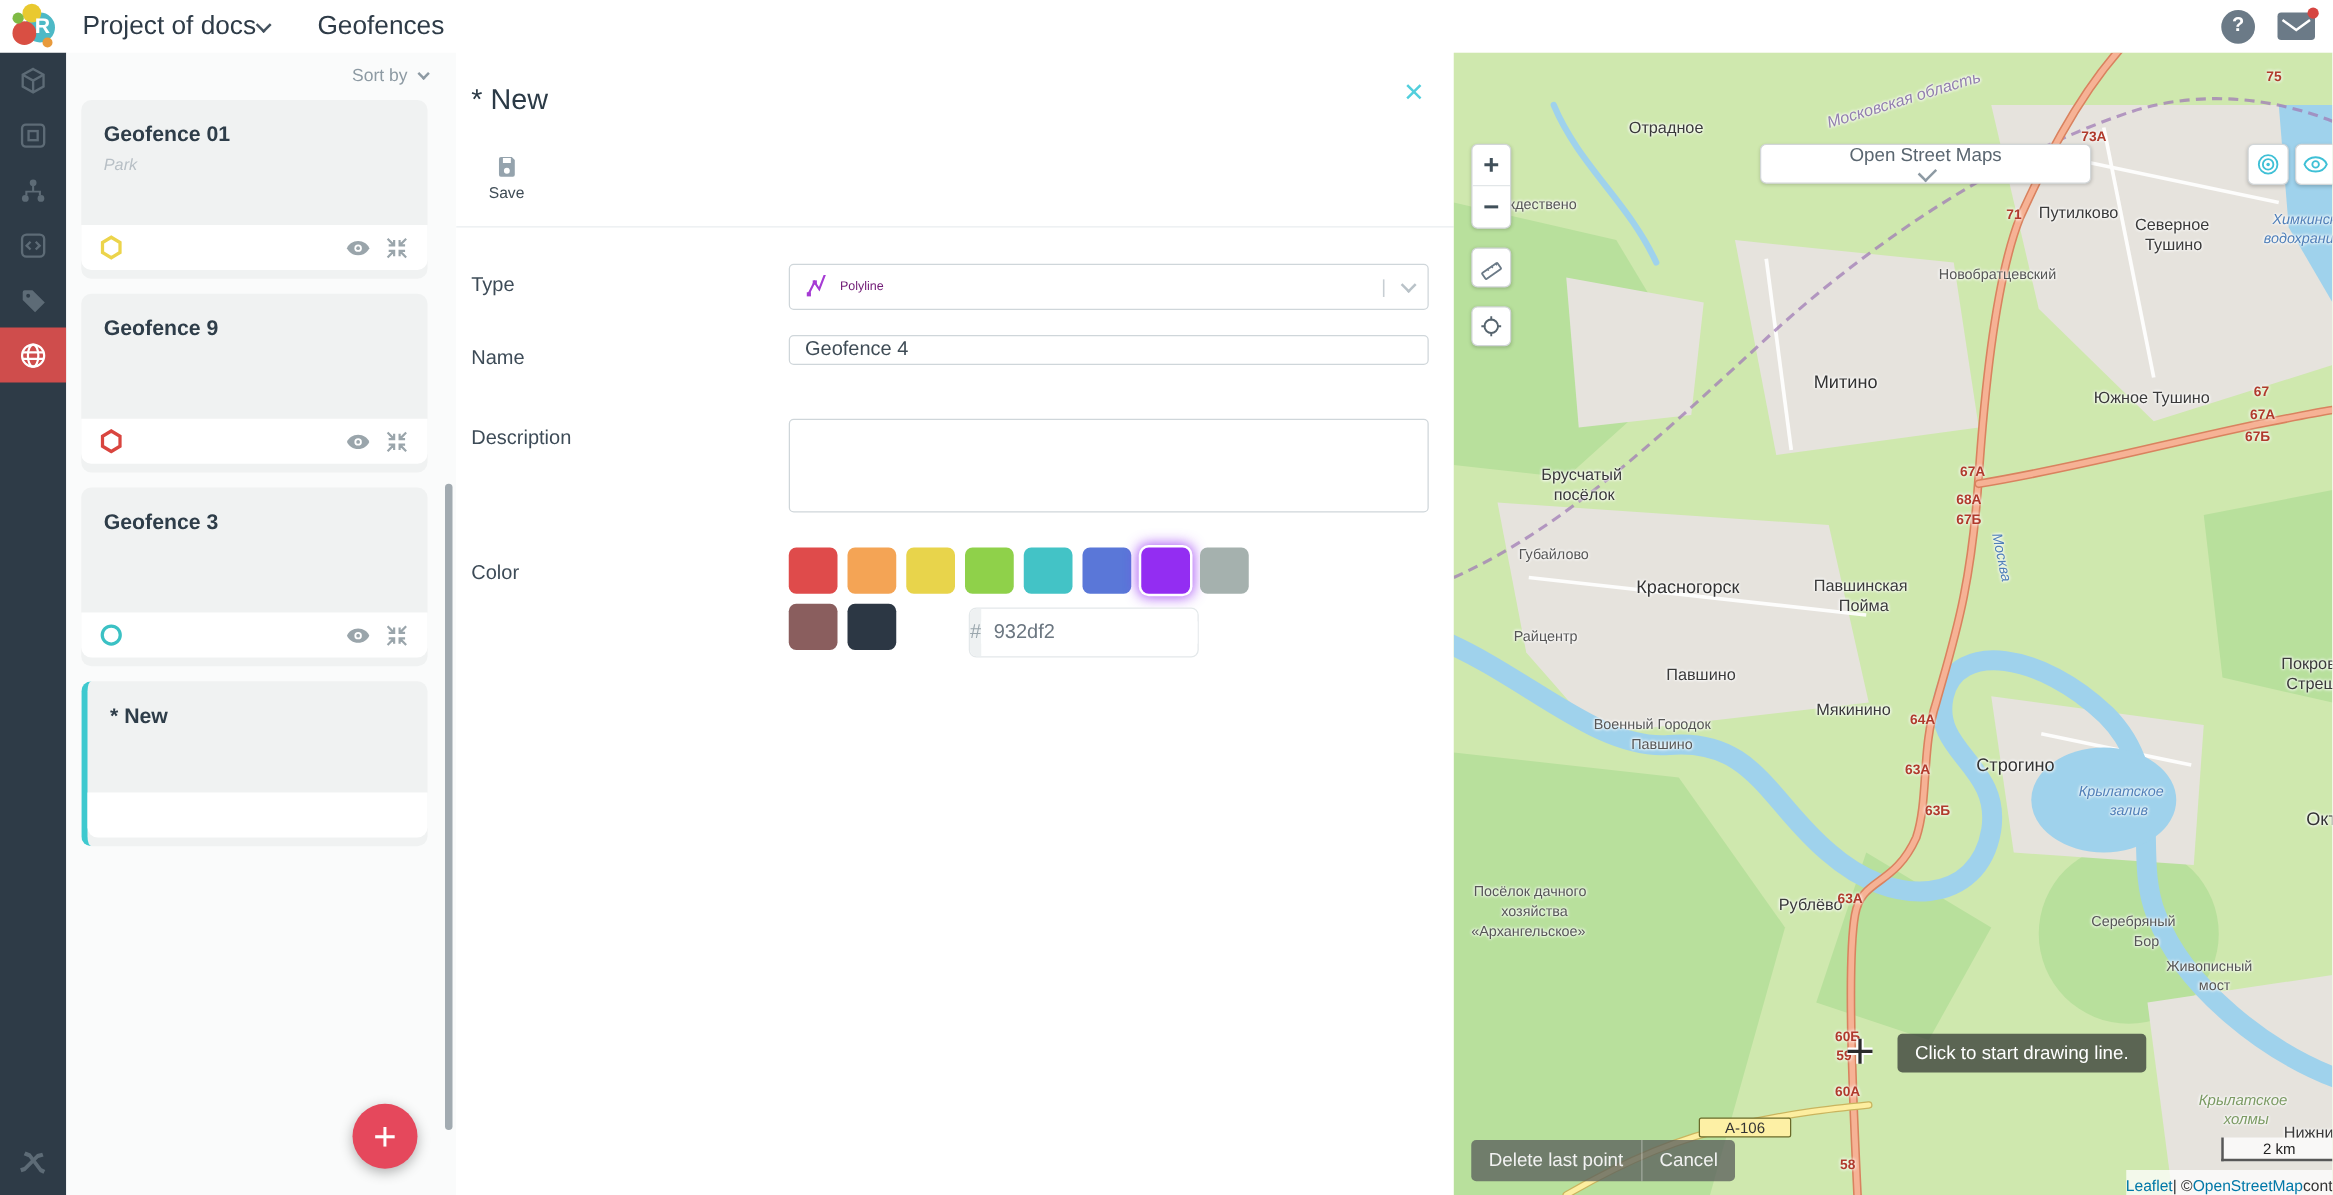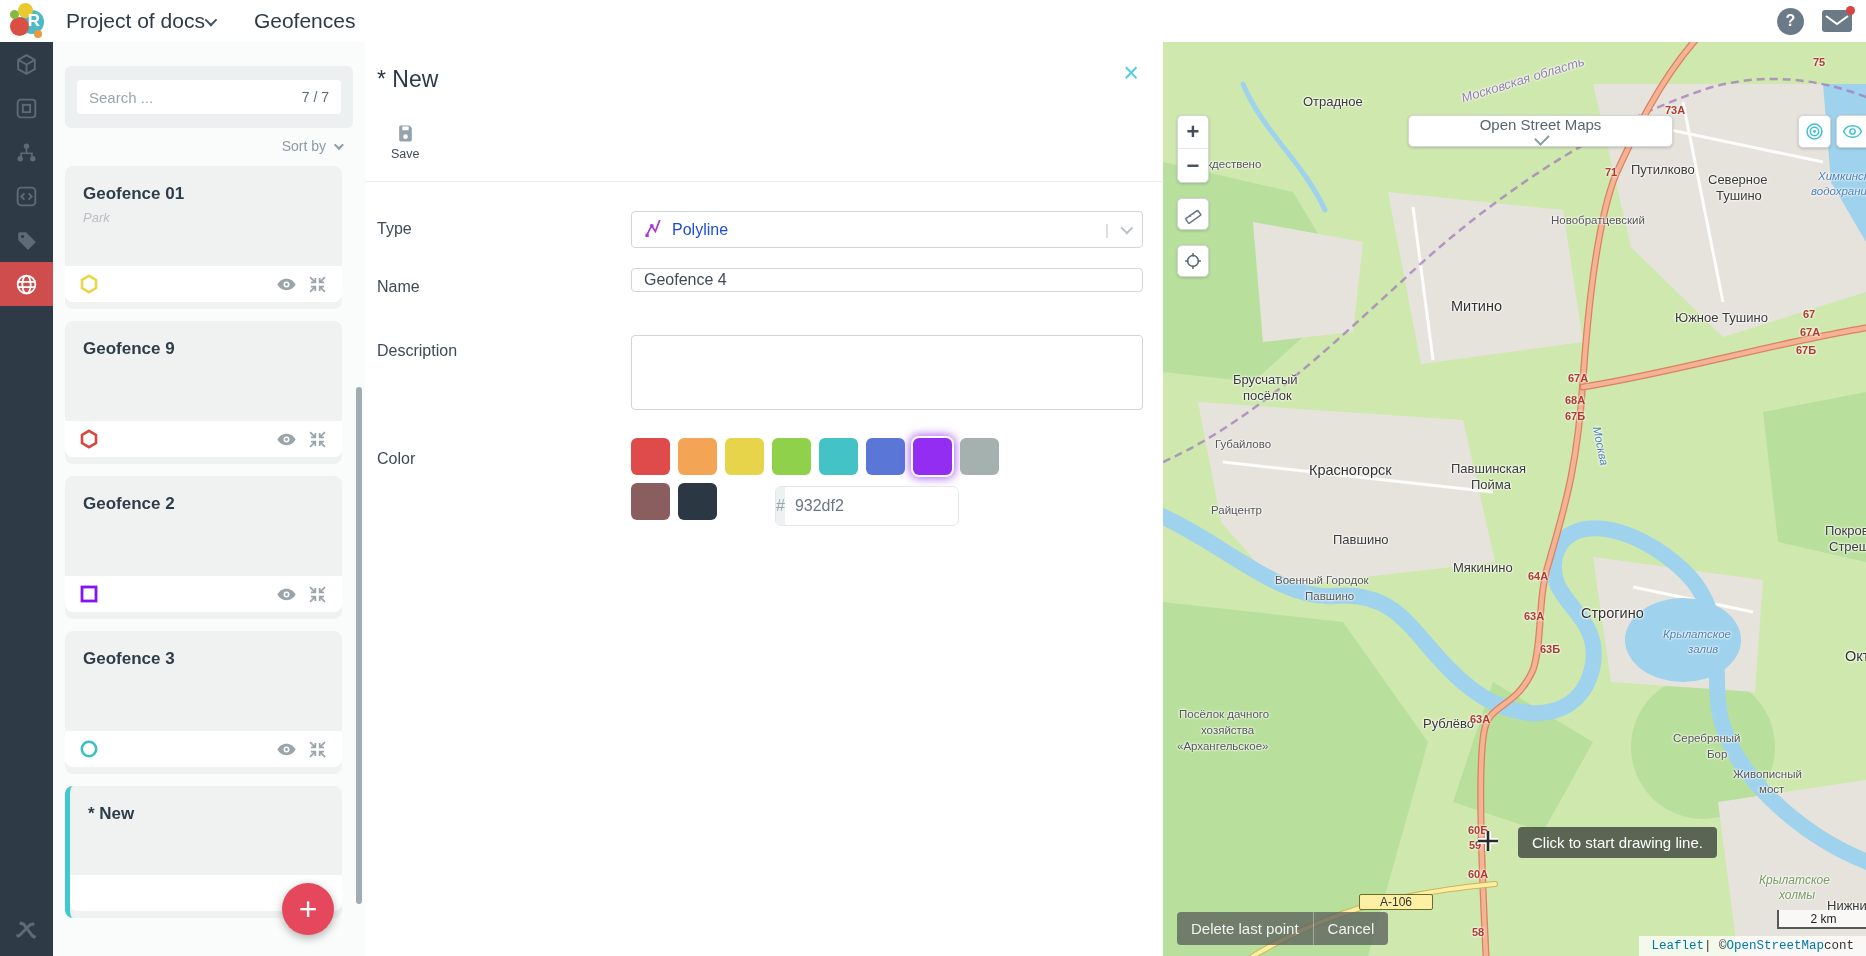--- a/index.html
+++ b/index.html
@@ -60,21 +60,21 @@
   .form-title { position:absolute; left:12px; top:24px; font-size:23px; font-weight:500; color:#2b3a46; }
   .form-close { position:absolute; right:24px; top:18px; font-size:27px; color:#52cfdd; font-weight:300; cursor:pointer; line-height:1; }
   .save-btn { position:absolute; left:26px; top:82px; display:flex; flex-direction:column; align-items:center; gap:4px; cursor:pointer; }
   .save-btn svg { width:19px; height:19px; }
   .save-btn span { font-size:12.5px; color:#3f4c56; }
   .form-divider { position:absolute; left:0; right:0; top:139px; border-bottom:1px solid #e9edef; }
   .frow-label { position:absolute; left:12px; font-size:16px; color:#3d4b57; }
   .ctl { position:absolute; left:266px; width:512px; border:1px solid #cfd6da; border-radius:4px; background:#fff; }
   .type-select { top:169px; height:37px; display:flex; align-items:center; padding:0 12px; cursor:pointer; }
   .type-select .pl-icon { width:19px; height:19px; margin-right:9px; }
-  .type-select .val { font-size:16px; color:#1d4ed8; flex:1; }
+  .type-select .val { font-size:10px; color:#701a75; flex:1; }
   .type-select .vbar { color:#c7ced3; margin-right:12px; font-size:15px; }
   .type-select .chev { border-color:#b9c2c8; }
   .name-input { top:226px; height:24px; }
   .name-input input { width:100%; height:100%; border:none; outline:none; font-size:16px; color:#3f4c56; padding:0 12px; font-family:inherit; background:transparent; }
   .desc-area { top:293px; height:75px; }
   .desc-area textarea { width:100%; height:100%; border:none; outline:none; resize:none; font-family:inherit; font-size:15px; padding:8px 12px; background:transparent; }
   .palette { position:absolute; left:266px; top:396px; width:380px; display:flex; flex-wrap:wrap; gap:8px; }
   .swatch { width:39px; height:37px; border-radius:6px; cursor:pointer; }
   .swatch.selected { box-shadow:0 0 0 2px #fff, 0 0 10px 3px rgba(147,45,242,.8); }
   .hexwrap { position:absolute; left:410px; top:444px; width:184px; height:40px; border:1px solid #e3e8ea; border-radius:6px; background:#fff; display:flex; align-items:center; overflow:hidden; }
@@ -104,21 +104,21 @@
   .layer-select span { flex:1; font-size:15px; color:#5a6670; }
   .layer-select .chev { border-color:#8d9aa3; }
   .toggle-btn { top:73px; width:33px; height:33px; display:flex; align-items:center; justify-content:center; }
   .tgl1 { left:635px; } .tgl2 { left:673px; border-radius:5px 0 0 5px; }
   .map-tooltip { position:absolute; left:355px; top:785px; height:31px; background:rgba(58,64,58,.78); color:#fff; font-size:15px; display:flex; align-items:center; padding:15px 14px; border-radius:4px; pointer-events:none; }
   .crosshair { position:absolute; left:314px; top:788px; width:22px; height:22px; }
   .map-actions { position:absolute; left:14px; top:870px; height:33px; background:rgba(92,97,94,.78); border-radius:4px; display:flex; align-items:stretch; }
   .map-actions div { color:#f2f2f2; font-size:15px; display:flex; align-items:center; padding:0 14px; cursor:pointer; }
   .map-actions div:first-child { border-right:1px solid rgba(255,255,255,.35); }
   .scalebar { position:absolute; left:614px; top:868px; width:93px; height:19px; background:rgba(255,255,255,.75); border:2px solid #585858; border-top:none; font-size:12px; color:#222; display:flex; align-items:center; justify-content:center; }
-  .attribution { position:absolute; right:0; bottom:0; height:20px; background:rgba(255,255,255,.75); font-size:12.5px; color:#333; display:flex; align-items:center; padding:0 12px; white-space:nowrap;font-family:Liberation Mono, monospace; }
+  .attribution { position:absolute; right:0; bottom:0; height:20px; background:rgba(255,255,255,.75); font-size:12.5px; color:#333; display:flex; align-items:flex-end; padding:0 0; white-space:nowrap; }
   .attribution a { color:#0078a8; text-decoration:none; cursor:pointer; }
 </style>
 </head>
 <body>
 
 <div class="topbar">
   <div class="logo">
     <i class="c-teal"></i>
       <i class="c-red"></i>
       <i class="c-yel"></i>
@@ -186,26 +186,20 @@
     </div>
     <div class="rail-item rail-bottom">
       <svg viewBox="0 0 24 24" fill="#5d6b76">
           <path d="M5 4l4 1 10 10 3 1-1 3-3-1L8 8 4 7z" transform="rotate(8 12 12)"></path>
           <path d="M19 4l-4 1L5 15l-3 1 1 3 3-1L16 8l4-1z"></path>
         </svg>
     </div>
   </div>
 
   <div class="listpanel">
-    <div class="search-wrap">
-      <div class="search-box">
-        <input type="text" placeholder="Search ..." style="">
-        <span class="search-count">7 / 7</span>
-      </div>
-    </div>
     <div class="sort-row">
       <span>Sort by</span>
       <span class="chev"></span>
     </div>
     <div class="cards">
         <div class="gcard">
           <div class="gcard-title">Geofence 01</div>
           <div class="gcard-sub">Park</div>
           <div class="gcard-footer">
             <span class="shape"><svg viewBox="0 0 20 20">
@@ -220,37 +214,20 @@
             <span class="ficon"><svg viewBox="0 0 24 24" fill="none" stroke="#9aa5ab" stroke-width="2">
                 <path d="M3.5 3.5l6 6M9.5 4.5v5h-5M20.5 3.5l-6 6M14.5 4.5v5h5M3.5 20.5l6-6M4.5 14.5h5v5M20.5 20.5l-6-6M19.5 14.5h-5v5"></path>
               </svg></span>
           </div>
         </div>
         <div class="gcard">
           <div class="gcard-title">Geofence 9</div>
           <div class="gcard-footer">
             <span class="shape"><svg viewBox="0 0 20 20">
                 <polygon points="10,1.8 17,6 17,14 10,18.2 3,14 3,6" fill="none" stroke="#d9453f" stroke-width="2.6"></polygon>
-              </svg></span>
-            <span class="spacer"></span>
-            <span class="ficon"><svg viewBox="0 0 24 24">
-                <path d="M12 5.5C7.3 5.5 3.4 8.2 1.8 12c1.6 3.8 5.5 6.5 10.2 6.5s8.6-2.7 10.2-6.5C20.6 8.2 16.7 5.5 12 5.5z" fill="#9aa5ab"></path>
-                <circle cx="12" cy="12" r="3.4" fill="#fff"></circle>
-                <circle cx="12" cy="12" r="1.7" fill="#9aa5ab"></circle>
-              </svg></span>
-            <span class="ficon"><svg viewBox="0 0 24 24" fill="none" stroke="#9aa5ab" stroke-width="2">
-                <path d="M3.5 3.5l6 6M9.5 4.5v5h-5M20.5 3.5l-6 6M14.5 4.5v5h5M3.5 20.5l6-6M4.5 14.5h5v5M20.5 20.5l-6-6M19.5 14.5h-5v5"></path>
-              </svg></span>
-          </div>
-        </div>
-        <div class="gcard">
-          <div class="gcard-title">Geofence 2</div>
-          <div class="gcard-footer">
-            <span class="shape"><svg viewBox="0 0 20 20">
-                <rect x="3" y="3" width="14" height="14" fill="none" stroke="#8712f5" stroke-width="2.8"></rect>
               </svg></span>
             <span class="spacer"></span>
             <span class="ficon"><svg viewBox="0 0 24 24">
                 <path d="M12 5.5C7.3 5.5 3.4 8.2 1.8 12c1.6 3.8 5.5 6.5 10.2 6.5s8.6-2.7 10.2-6.5C20.6 8.2 16.7 5.5 12 5.5z" fill="#9aa5ab"></path>
                 <circle cx="12" cy="12" r="3.4" fill="#fff"></circle>
                 <circle cx="12" cy="12" r="1.7" fill="#9aa5ab"></circle>
               </svg></span>
             <span class="ficon"><svg viewBox="0 0 24 24" fill="none" stroke="#9aa5ab" stroke-width="2">
                 <path d="M3.5 3.5l6 6M9.5 4.5v5h-5M20.5 3.5l-6 6M14.5 4.5v5h5M3.5 20.5l6-6M4.5 14.5h5v5M20.5 20.5l-6-6M19.5 14.5h-5v5"></path>
               </svg></span>

